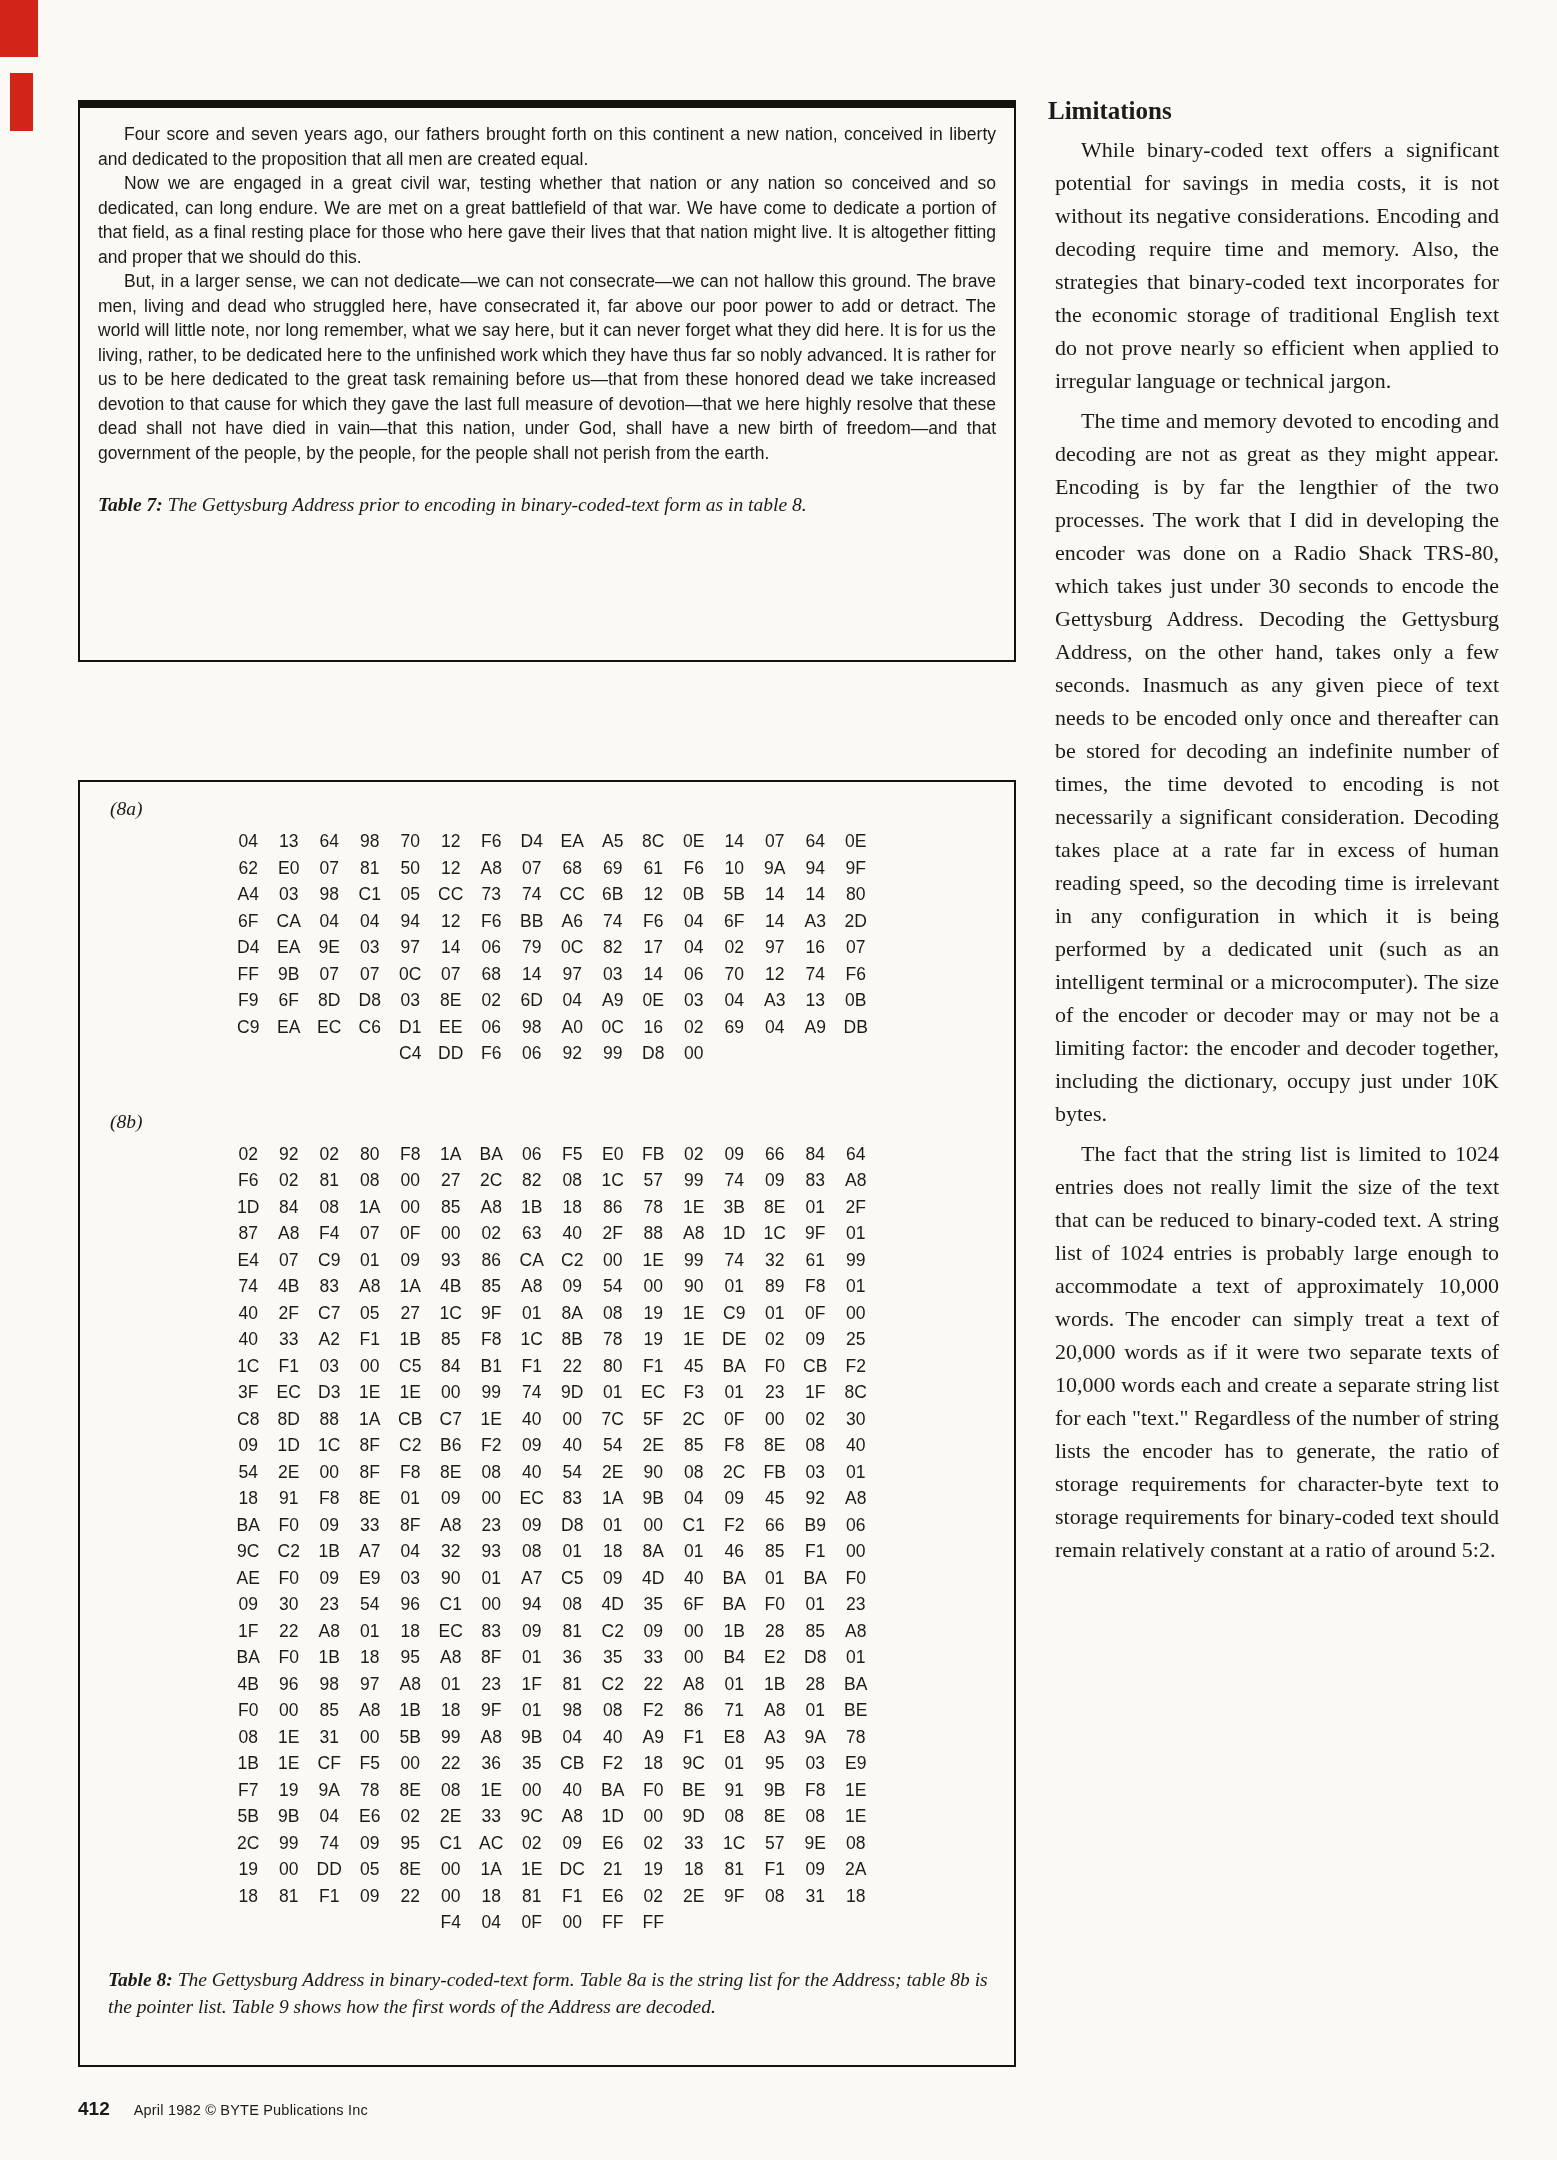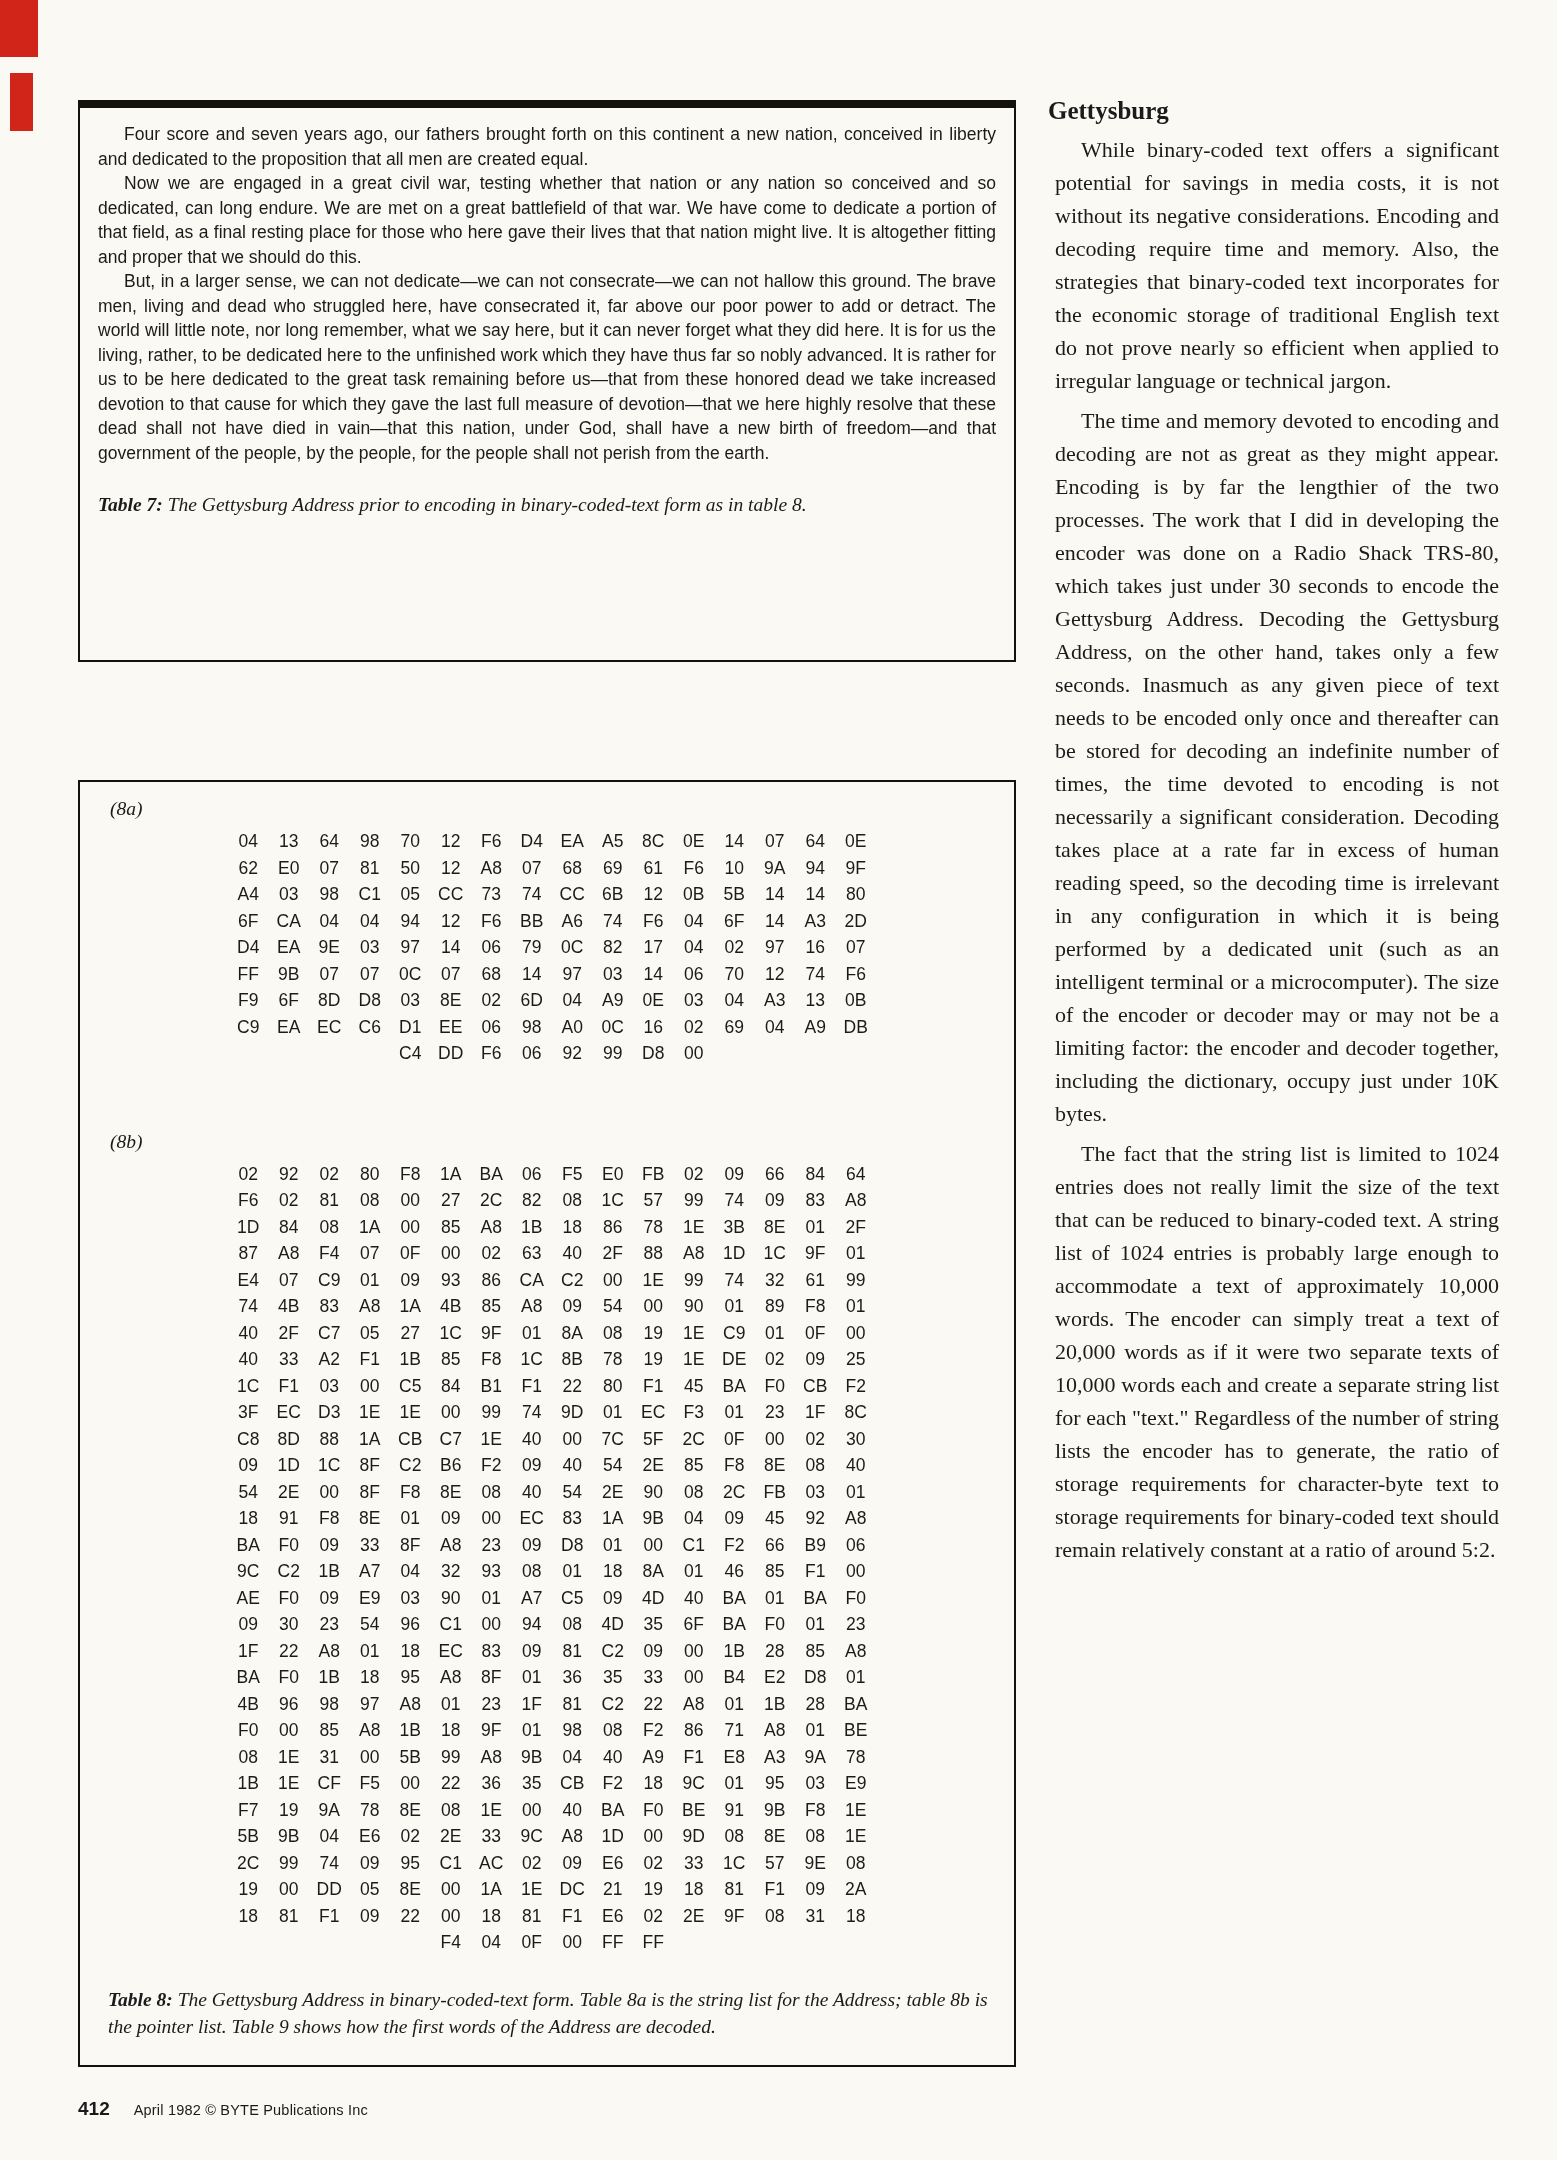--- a/index.html
+++ b/index.html
@@ -36,21 +36,21 @@
   
   .table8{
     position:absolute;left:78px;top:780px;width:938px;min-height:1287px;
     border:2.5px solid #15120e;
     padding:14px 18px 18px 28px;
   }
   .hex-label{
     font-family:"Liberation Serif",serif;font-style:italic;
     font-size:19.5px;margin:2px 0 8px 2px;
   }
-  .hex-label.b{margin-top:64px;}
+  .hex-label.b{margin-top:44px;}
   .hex-grid{font-size:17.5px;line-height:26.5px;}
   .hex-row{white-space:nowrap;text-align:center;}
   .hex-cell{display:inline-block;width:40.5px;}
   .caption.t8{margin-top:30px;}
 
   
   .footer{position:absolute;left:78px;top:2098px;font-size:15px;}
   .footer .pageno{font-weight:bold;font-size:19px;margin-right:24px;}
   .footer .pub{font-size:14.5px;letter-spacing:.2px;}
 
@@ -130,21 +130,21 @@
         <div class="hex-row"><span class="hex-cell">F4</span><span class="hex-cell">04</span><span class="hex-cell">0F</span><span class="hex-cell">00</span><span class="hex-cell">FF</span><span class="hex-cell">FF</span></div>
       </div>
     <p class="caption t8"><b>Table 8:</b><i> The Gettysburg Address in binary-coded-text form. Table 8a is the string list for the Address; table 8b is the pointer list. Table 9 shows how the first words of the Address are decoded.</i></p>
   </div>
 
   <div class="footer">
     <span class="pageno">412</span><span class="pub">April 1982 © BYTE Publications Inc</span>
   </div>
 
   <div class="right-col">
-    <h2>Gettysburg</h2>
+    <h2>Limitations</h2>
     <div>
         <p>While binary-coded text offers a significant potential for savings in media costs, it is not without its negative considerations. Encoding and decoding require time and memory. Also, the strategies that binary-coded text incorporates for the economic storage of traditional English text do not prove nearly so efficient when applied to irregular language or technical jargon.</p>
         <p>The time and memory devoted to encoding and decoding are not as great as they might appear. Encoding is by far the lengthier of the two processes. The work that I did in developing the encoder was done on a Radio Shack TRS-80, which takes just under 30 seconds to encode the Gettysburg Address. Decoding the Gettysburg Address, on the other hand, takes only a few seconds. Inasmuch as any given piece of text needs to be encoded only once and thereafter can be stored for decoding an indefinite number of times, the time devoted to encoding is not necessarily a significant consideration. Decoding takes place at a rate far in excess of human reading speed, so the decoding time is irrelevant in any configuration in which it is being performed by a dedicated unit (such as an intelligent terminal or a microcomputer). The size of the encoder or decoder may or may not be a limiting factor: the encoder and decoder together, including the dictionary, occupy just under 10K bytes.</p>
         <p>The fact that the string list is limited to 1024 entries does not really limit the size of the text that can be reduced to binary-coded text. A string list of 1024 entries is probably large enough to accommodate a text of approximately 10,000 words. The encoder can simply treat a text of 20,000 words as if it were two separate texts of 10,000 words each and create a separate string list for each "text." Regardless of the number of string lists the encoder has to generate, the ratio of storage requirements for character-byte text to storage requirements for binary-coded text should remain relatively constant at a ratio of around 5:2.</p>
       </div>
   </div>
 
 </div>
 
 </body></html>

